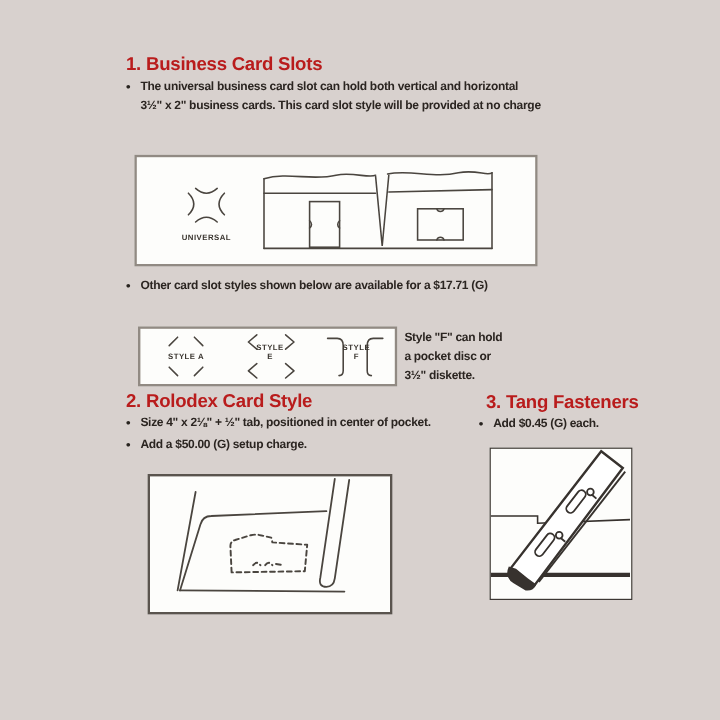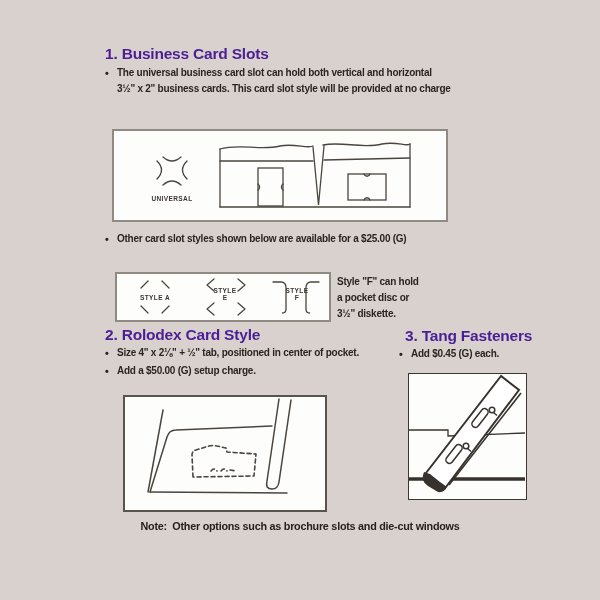--- a/index.html
+++ b/index.html
@@ -7,21 +7,21 @@
     position:relative;
     width:600px;height:600px;
     background:#d8d1ce;
     font-family:"Liberation Sans", sans-serif;
     color:#28231f;
     overflow:hidden;
   }
   .abs{position:absolute;}
   .h1{
     font-size:15.5px;font-weight:bold;letter-spacing:-0.2px;
-    color:#4c1d95;white-space:nowrap;
+    color:#b91c1c;white-space:nowrap;
   }
   .body-line{
     font-size:10px;font-weight:bold;letter-spacing:-0.25px;
     line-height:16px;white-space:nowrap;color:#2b2521;
   }
   .bullet-row{display:flex;}
   .bullet-dot{width:12px;flex:0 0 12px;font-size:10.8px;font-weight:bold;line-height:16px;}
   .whitebox{
     position:absolute;background:#fdfdfb;
     border:2px solid #918a83;
@@ -79,21 +79,21 @@
         <path d="M 250 43 c 1 3 5 3 6 0"></path>
         <path d="M 250 69 c 1 -3 5 -3 6 0"></path>
       </g>
     </svg>
     <div class="diagram-label" style="left:26px;top:64px;width:64px;">UNIVERSAL</div>
   </div>
 
   <div class="abs bullet-row" style="left:105px;top:231px;">
     <span class="bullet-dot">•</span>
     <span>
-      <div class="body-line">Other card slot styles shown below are available for a  $25.00 (G)</div>
+      <div class="body-line">Other card slot styles shown below are available for a  $17.71 (G)</div>
     </span>
   </div>
 
   <div class="whitebox" style="left:115px;top:272px;width:216px;height:50px;">
     <svg width="212" height="46" viewBox="0 0 212 46">
       <g stroke="#4a453f" stroke-width="1.3" fill="none" stroke-linecap="round" stroke-linejoin="round">
 
         <g>
           <path d="M 24 14 L 31 7"></path>
           <path d="M 45 7 L 52 14"></path>
@@ -177,19 +177,15 @@
           </g>
         <circle cx="57" cy="72" r="2.8"></circle>
         <path d="M 58.5 74.5 l 3.5 3"></path>
         <circle cx="83" cy="36" r="2.8"></circle>
         <path d="M 84.5 38.5 l 3.5 3"></path>
       </g>
     </svg>
   </div>
 
   <div class="abs note-wrap" style="left:90px;top:518px;width:420px;">
-    <div>
-      <b>Note:</b>&nbsp;
-      <span>Other options such as brochure slots and die-cut windows</span>
-    </div>
   </div>
 
 </div>
 
 </body></html>

